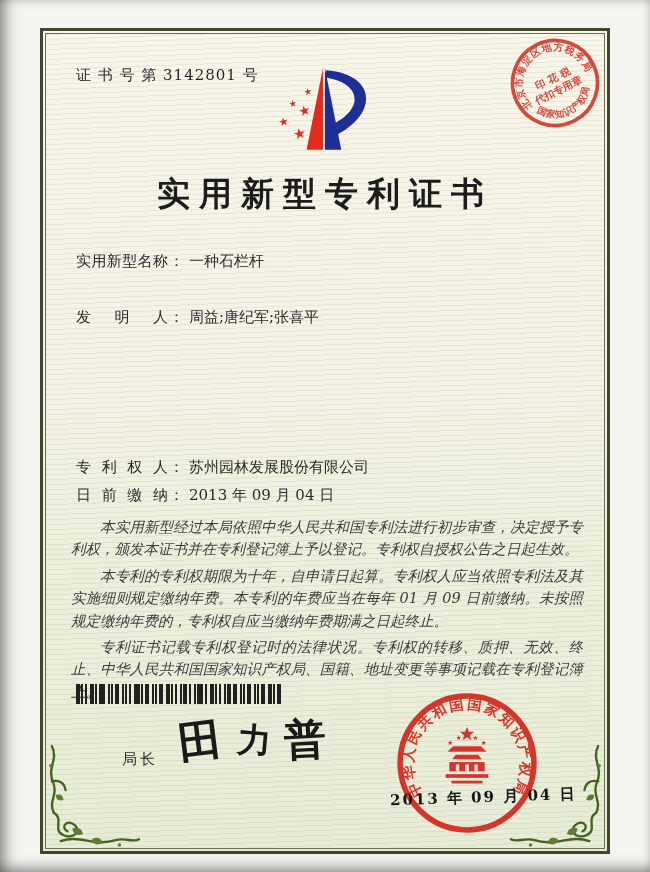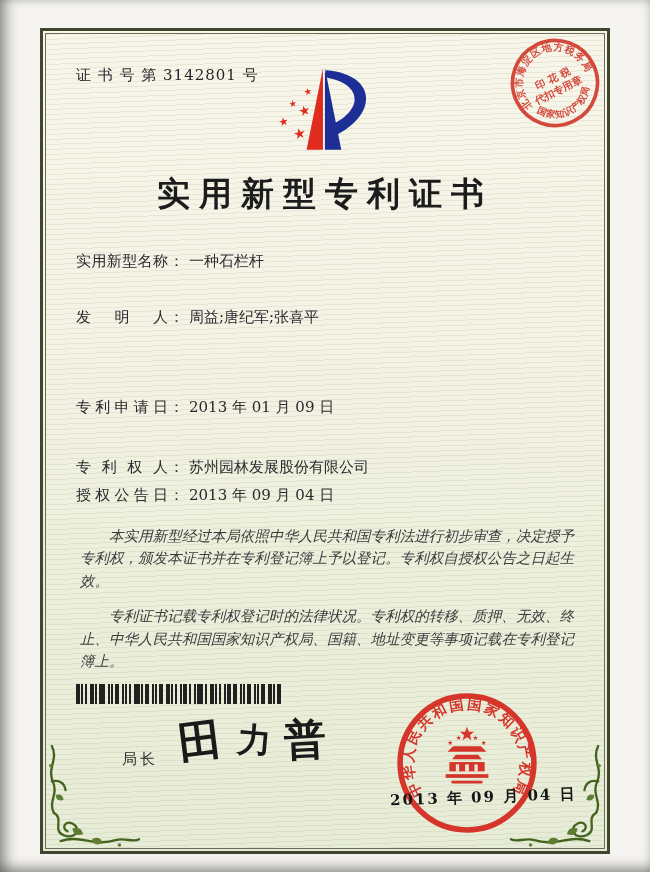--- a/index.html
+++ b/index.html
@@ -28,21 +28,21 @@
   .tax-stamp { position:absolute; left:506px; top:34px; width:98px; height:98px; transform:rotate(-26deg); opacity:.88; }
   .title { position:absolute; left:40px; width:570px; top:172px; text-align:center;
            font-size:33px; font-weight:bold; letter-spacing:9px; color:#1c1c1c; white-space:nowrap; }
   .field { position:absolute; left:76px; font-size:15px; color:#2a2a2e; white-space:nowrap; }
   .field .lbl { display:inline-block; width:92px; text-align:justify; text-align-last:justify; }
   .field .colon { margin-left:1px; }
   .field .val { margin-left:5px; }
   .f1{top:252px} .f2{top:308px} .f3{top:354px} .f4{top:398px} .f5{top:458px} .f6{top:486px}
   .body-text { position:absolute; left:67px; top:512px; width:520px; font-size:14.5px;
                line-height:22.4px; color:#3b3b3d; text-align:justify; font-style:italic; }
-  .body-text p { margin:13px; text-indent:2em; }
+  .body-text p { margin:4px; text-indent:2em; }
   .barcode { position:absolute; left:76px; top:684px; width:178px; height:20px; display:flex; }
   .barcode span { background:#21211f; height:100%; flex:0 0 auto; }
   .sig-label { position:absolute; left:122px; top:750px; font-size:15px; letter-spacing:3px; color:#2c2c2c; }
   .sig { position:absolute; left:178px; top:712px; color:#1a1a1a; white-space:nowrap; }
   .sig span { display:inline-block; font-weight:bold; }
   .sig .c1 { font-size:44px; transform:rotate(-7deg); }
   .sig .c2 { font-size:34px; transform:rotate(5deg) translateY(-4px); margin-left:10px; }
   .sig .c3 { font-size:42px; transform:rotate(-3deg) translateY(-2px); margin-left:8px; }
   .seal { position:absolute; left:388px; top:684px; width:158px; height:158px; opacity:.93; }
   .seal-date { position:absolute; left:390px; top:788px; font-size:15px; font-weight:bold;
@@ -95,32 +95,30 @@
   </svg>
 
   <div class="title">实用新型专利证书</div>
 
   <div class="field f1">
     <span class="lbl">实用新型名称</span><span class="colon">：</span><span class="val">一种石栏杆</span>
   </div>
   <div class="field f2">
     <span class="lbl">发明人</span><span class="colon">：</span><span class="val">周益;唐纪军;张喜平</span>
   </div>
-  <div class="field f4">
-    <span class="lbl">专利申请日</span><span class="colon">：</span><span class="val">2013 年 01 月 09 日</span>
-  </div>
   <div class="field f5">
     <span class="lbl">专利权人</span><span class="colon">：</span><span class="val">苏州园林发展股份有限公司</span>
   </div>
   <div class="field f6">
-    <span class="lbl">授权公告日</span><span class="colon">：</span><span class="val">2013 年 09 月 04 日</span>
+    <span class="lbl">日前缴纳</span><span class="colon">：</span><span class="val">2013 年 09 月 04 日</span>
   </div>
 
   <div class="body-text">
     <p>本实用新型经过本局依照中华人民共和国专利法进行初步审查，决定授予专利权，颁发本证书并在专利登记簿上予以登记。专利权自授权公告之日起生效。</p>
+    <p>本专利的专利权期限为十年，自申请日起算。专利权人应当依照专利法及其实施细则规定缴纳年费。本专利的年费应当在每年 01 月 09 日前缴纳。未按照规定缴纳年费的，专利权自应当缴纳年费期满之日起终止。</p>
     <p>专利证书记载专利权登记时的法律状况。专利权的转移、质押、无效、终止、中华人民共和国国家知识产权局、国籍、地址变更等事项记载在专利登记簿上。</p>
   </div>
 
   <div class="barcode">
       <span style="width:4px;margin-right:1px"></span>
       <span style="width:2px;margin-right:2px"></span>
       <span style="width:2px;margin-right:3px"></span>
       <span style="width:4px;margin-right:1px"></span>
       <span style="width:2px;margin-right:2px"></span>
       <span style="width:6px;margin-right:3px"></span>

